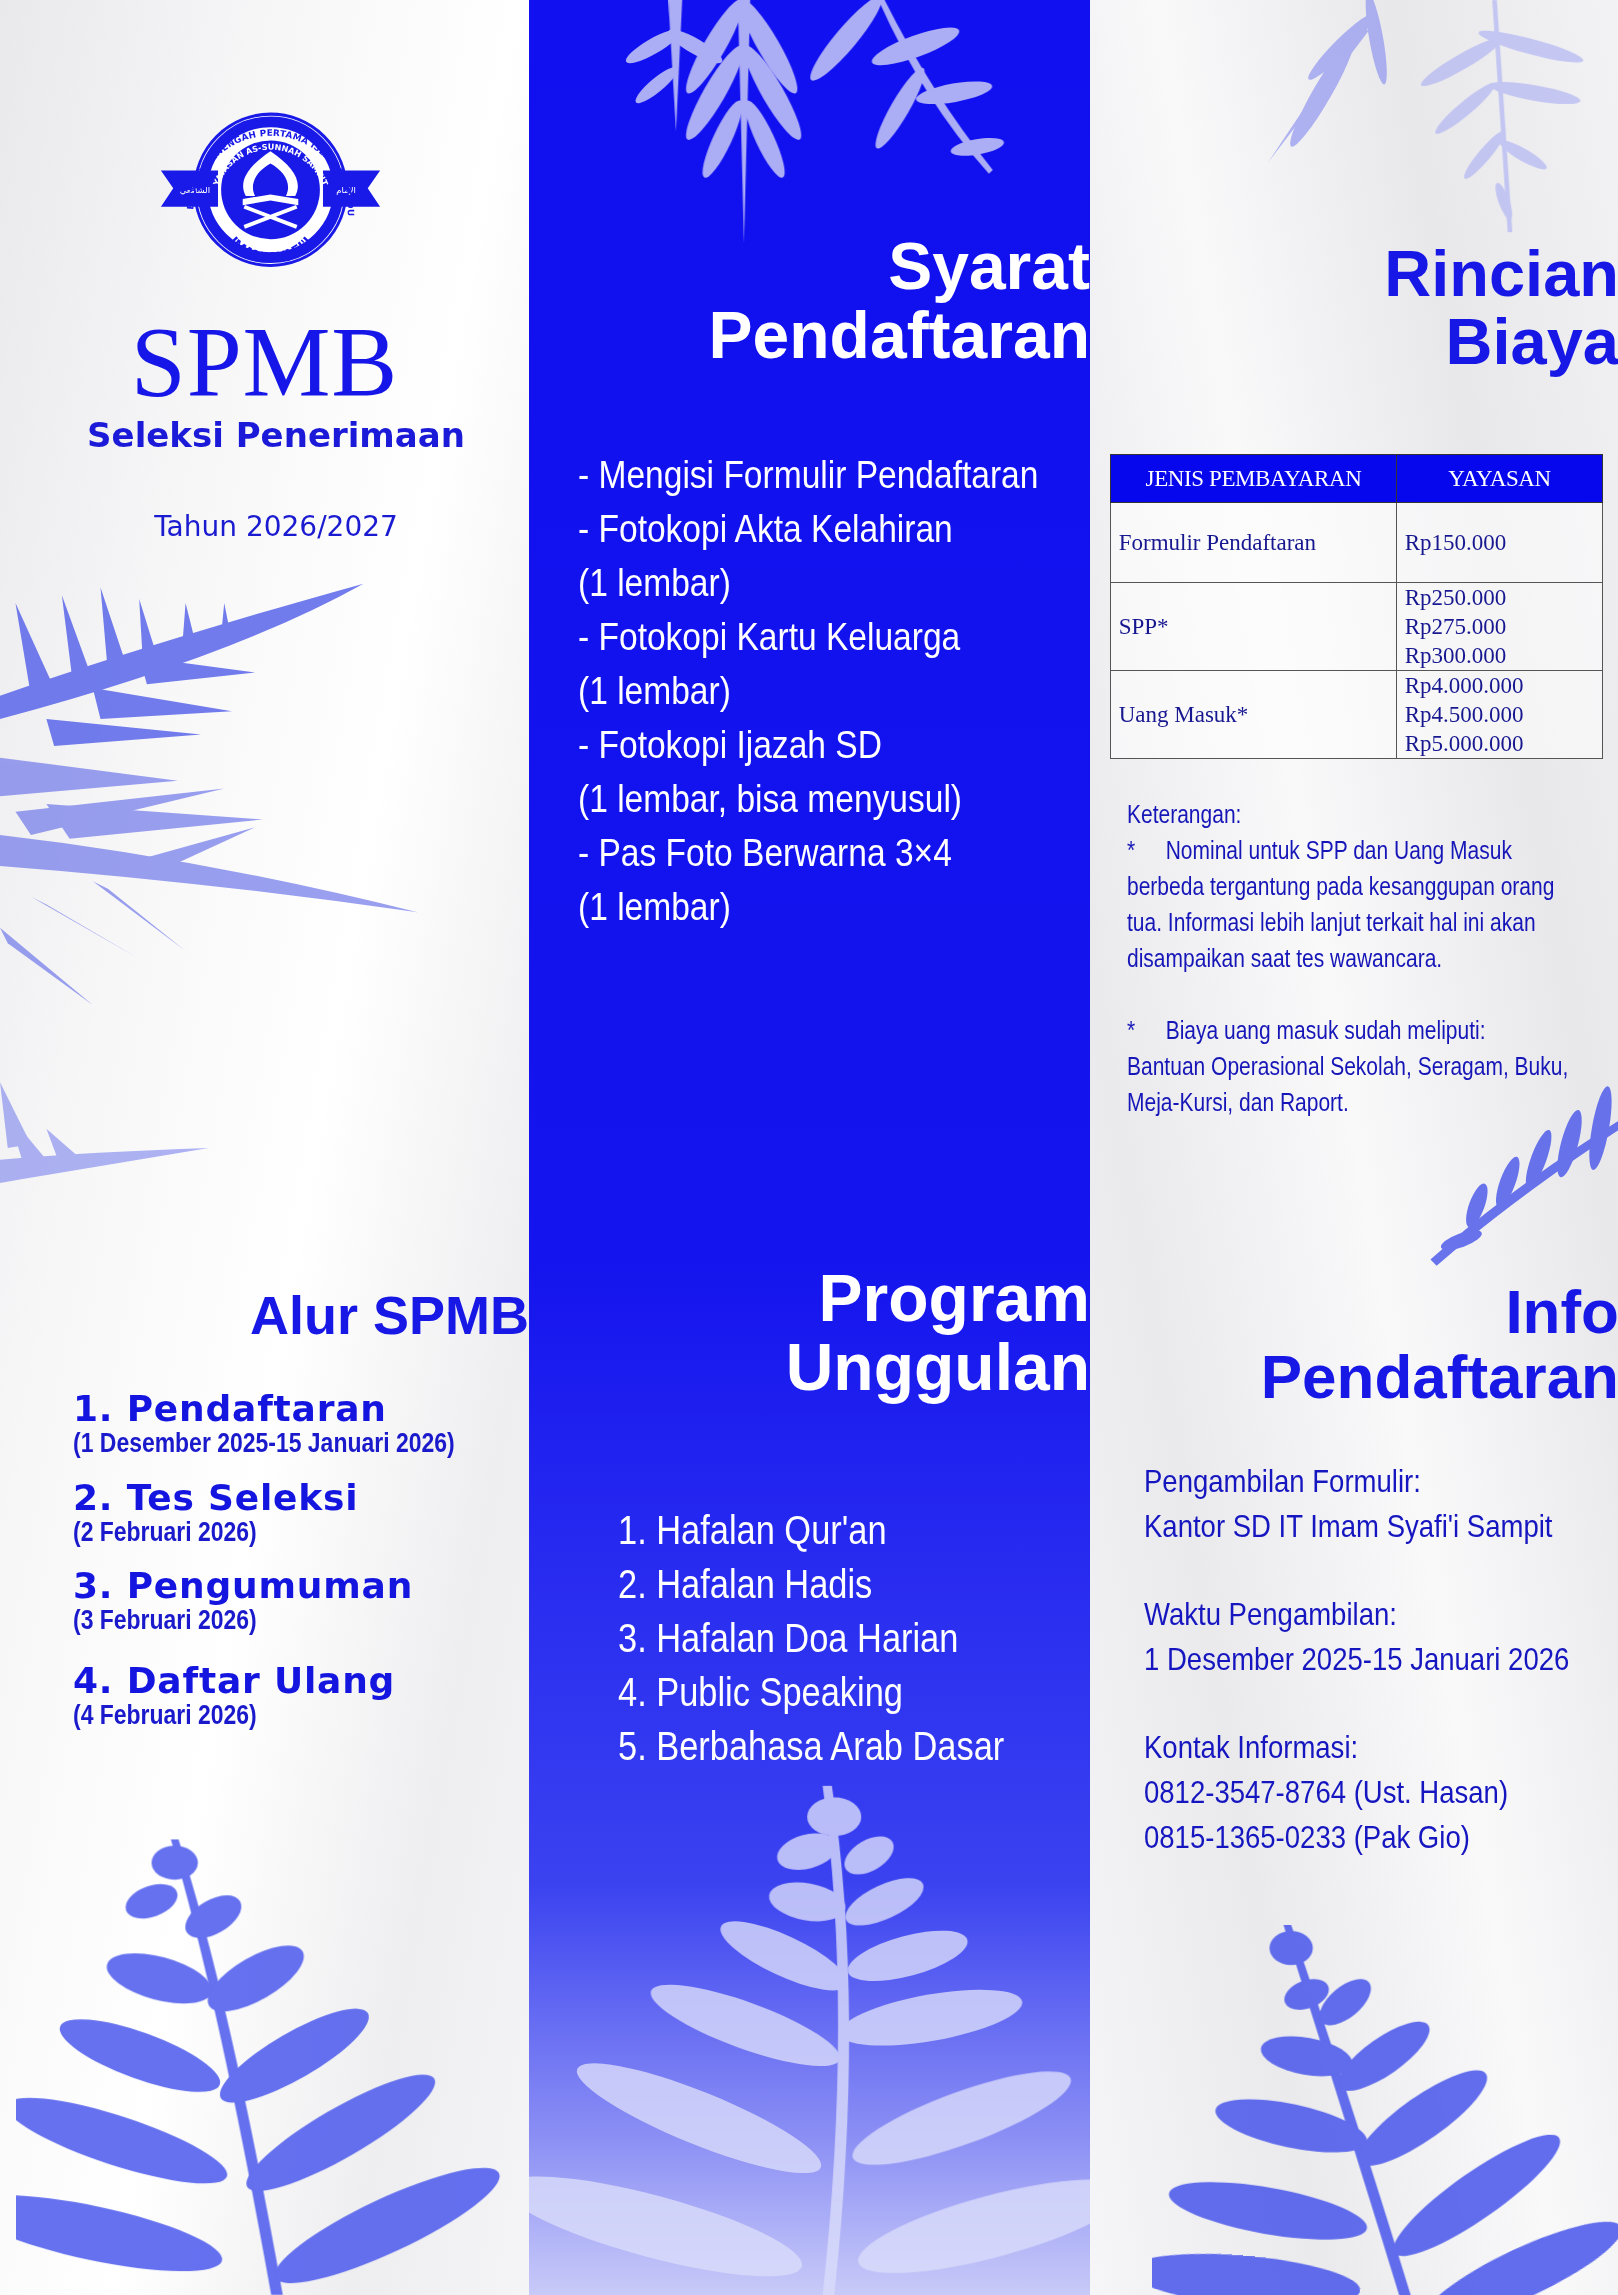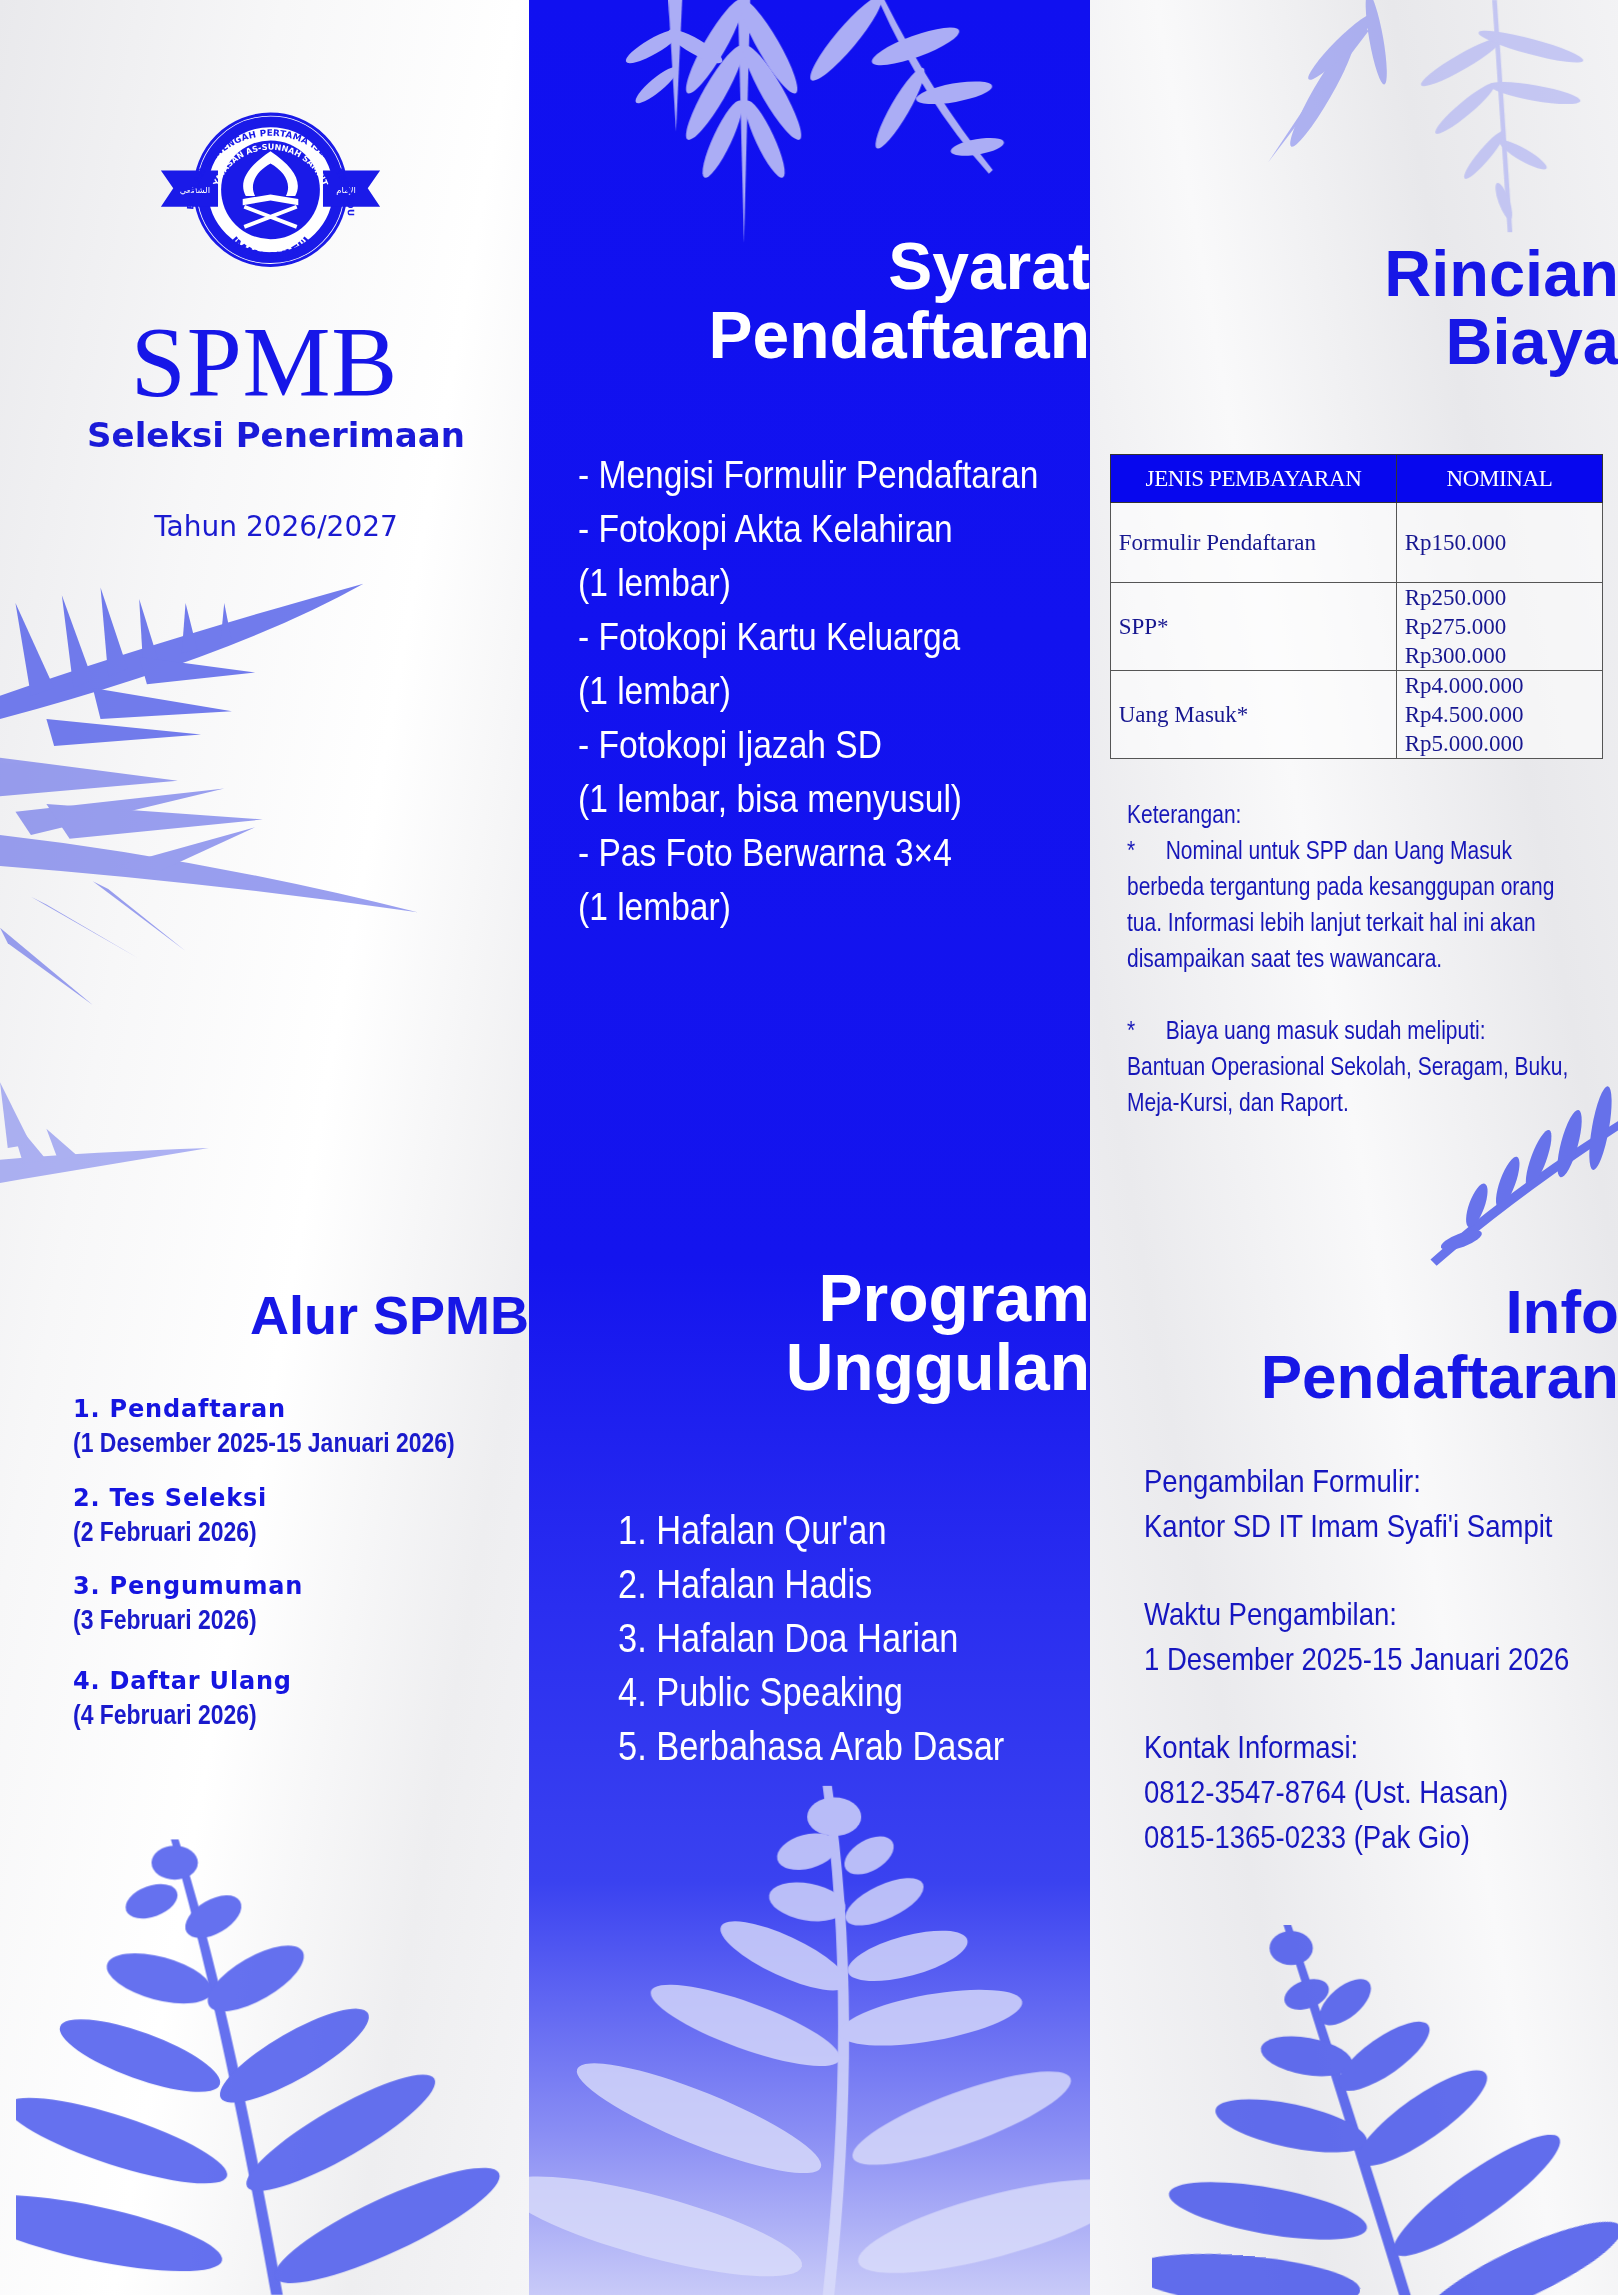--- a/index.html
+++ b/index.html
@@ -46,21 +46,21 @@
     position: absolute; left: 0; width: 552px; top: 510px;
     font-family: "DejaVu Sans", sans-serif; font-size: 28px; color: #1a1ad0;
     text-align: center;
   }
 
   
   .alur-title { top: 1287px; font-size: 54px; color: #1717e6; }
   .alur-list { position: absolute; left: 73px; top: 1391px; width: 433px; }
   .alur-step { margin: 0 0 21.6px 0; }
   .alur-step .step-name {
-    font-family: "DejaVu Sans", sans-serif; font-weight: bold; font-size: 24px;
+    font-family: "DejaVu Sans", sans-serif; font-weight: bold; font-size: 36px;
     color: #1515e0; letter-spacing: 0.8px; line-height: 36px; display: block;
   }
   .alur-step .step-date {
     font-family: "Liberation Sans Narrow", "Liberation Sans", sans-serif; font-weight: bold;
     font-size: 28px; color: #1a1acc; line-height: 31px; display: block;
     transform: scaleX(0.82); transform-origin: left;
     white-space: nowrap;
   }
 
   
@@ -357,21 +357,21 @@
       <ellipse cx="120" cy="470" rx="150" ry="32" transform="rotate(5 120 470)"></ellipse>
       <ellipse cx="480" cy="460" rx="140" ry="32" transform="rotate(-25 480 460)"></ellipse>
     </g>
   </svg>
 </div>
 
 <table class="fee-table">
   <thead>
     <tr>
       <th style="width:283px;">JENIS PEMBAYARAN</th>
-      <th>NOMINAL</th>
+      <th>YAYASAN</th>
     </tr>
   </thead>
   <tbody>
     <tr style="height:80px;margin-top:36px;">
       <td>Formulir Pendaftaran</td>
       <td class="nom">
           <div>Rp150.000</div>
         </td>
     </tr>
     <tr style="height:87px;">

